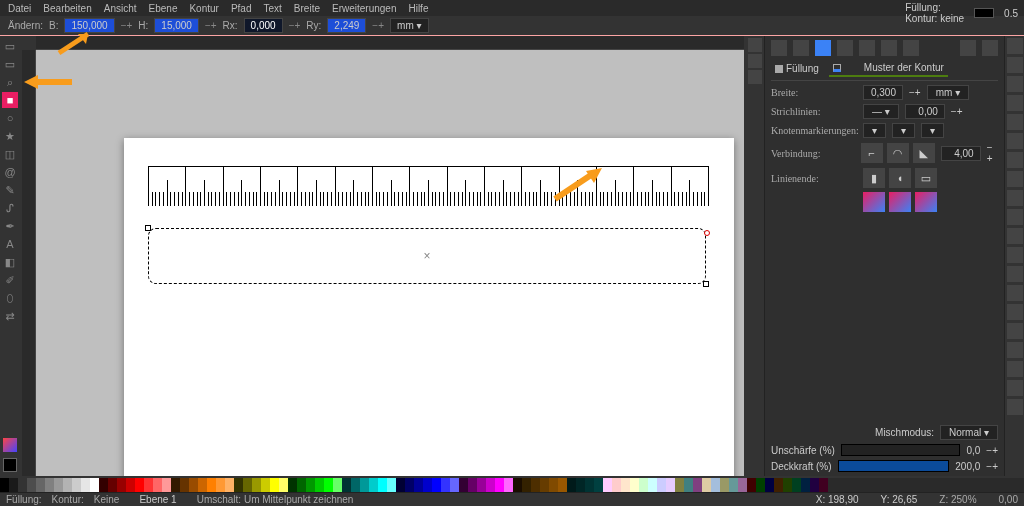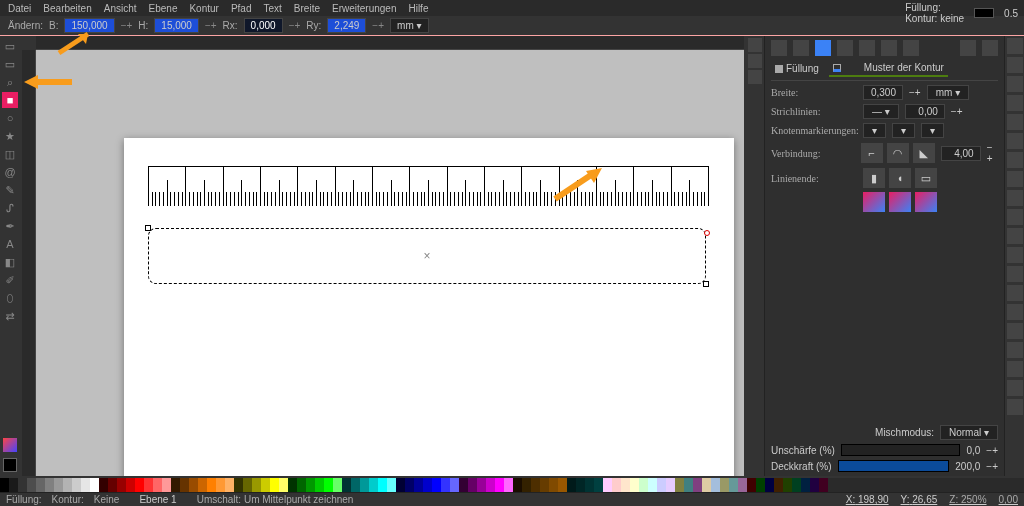--- a/index.html
+++ b/index.html
@@ -67,21 +67,21 @@
 .slider .track{ flex:1; height:12px; background:#0b4b9a; border:1px solid #000;}
 .slider .track.inv { background:#222;}
 .dock-right { width:20px; background:#333; display:flex; flex-direction:column; gap:3px; padding:2px; border-left:1px solid #222;}
 .dock-right .ricon { width:16px; height:16px; background:#444; cursor:pointer;}
 
 
 .palette { position:absolute; left:0; right:0; bottom:14px; height:14px; background:#2a2a2a; display:flex; overflow:hidden;}
 .palette .sw{ width:9px; height:14px;}
 .statusbar { position:absolute; left:0; right:0; bottom:0; height:14px; background:#333; display:flex; align-items:center; gap:10px; padding:0 6px; border-top:1px solid #222;}
 .statusbar .stx{ color:#aaa;}
-.statusbar .zoom{ margin-left:auto; display:flex; gap:12px;text-decoration:underline;}
+.statusbar .zoom{ margin-left:auto; display:flex; gap:22px;}
 </style>
 </head>
 <body>
 
 <div class="menubar">
   <span>Datei</span>
   <span>Bearbeiten</span>
   <span>Ansicht</span>
   <span>Ebene</span>
   <span>Kontur</span>

